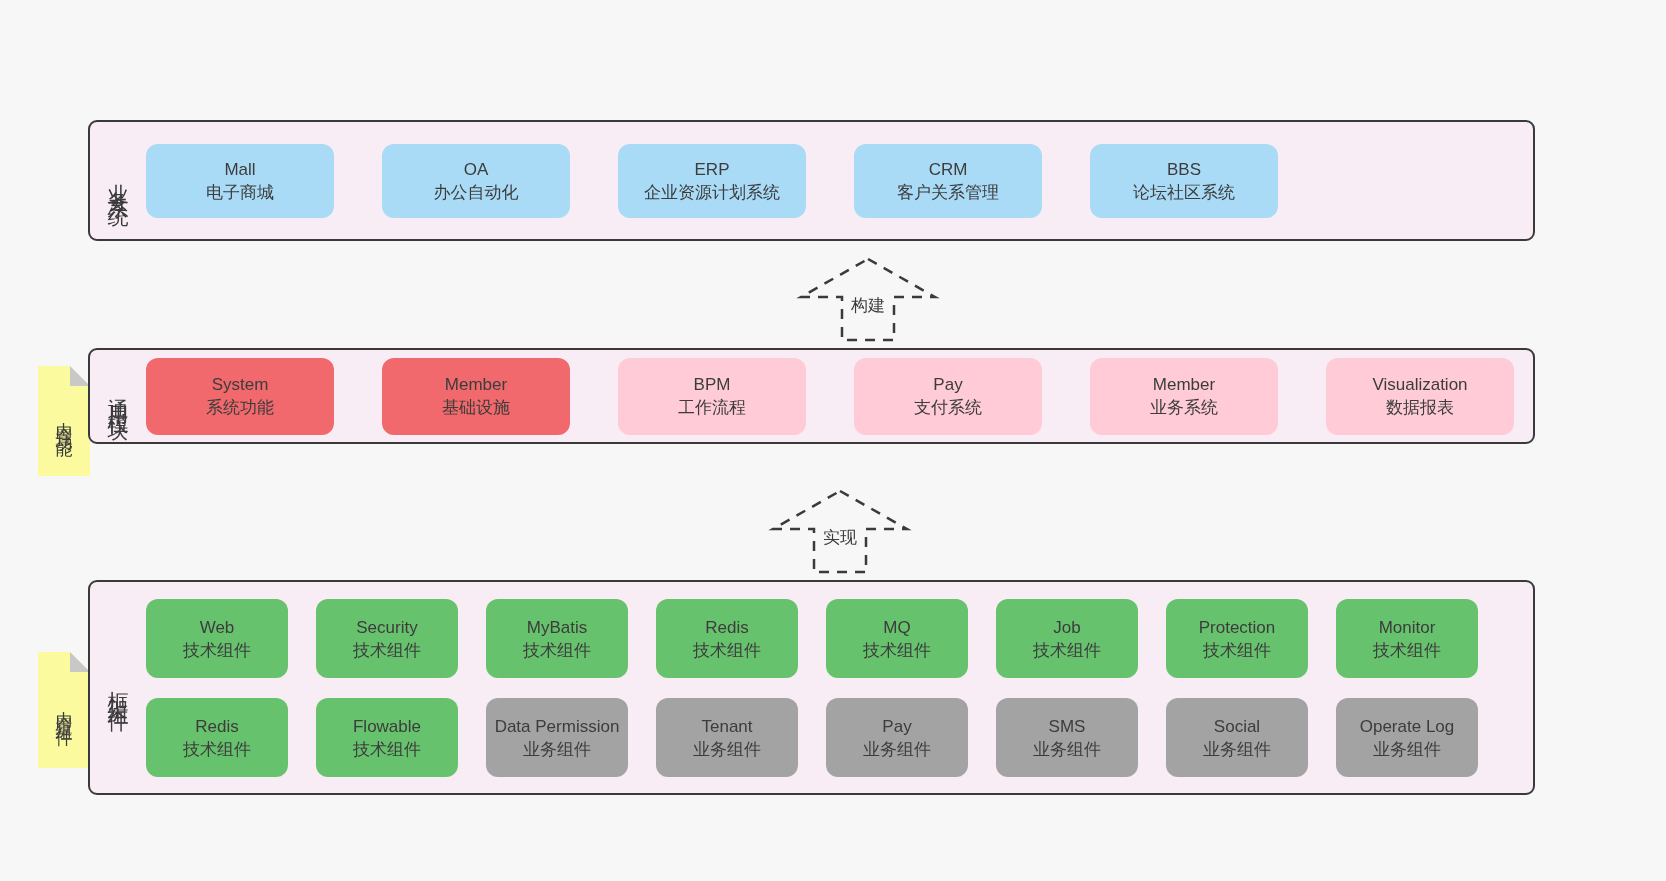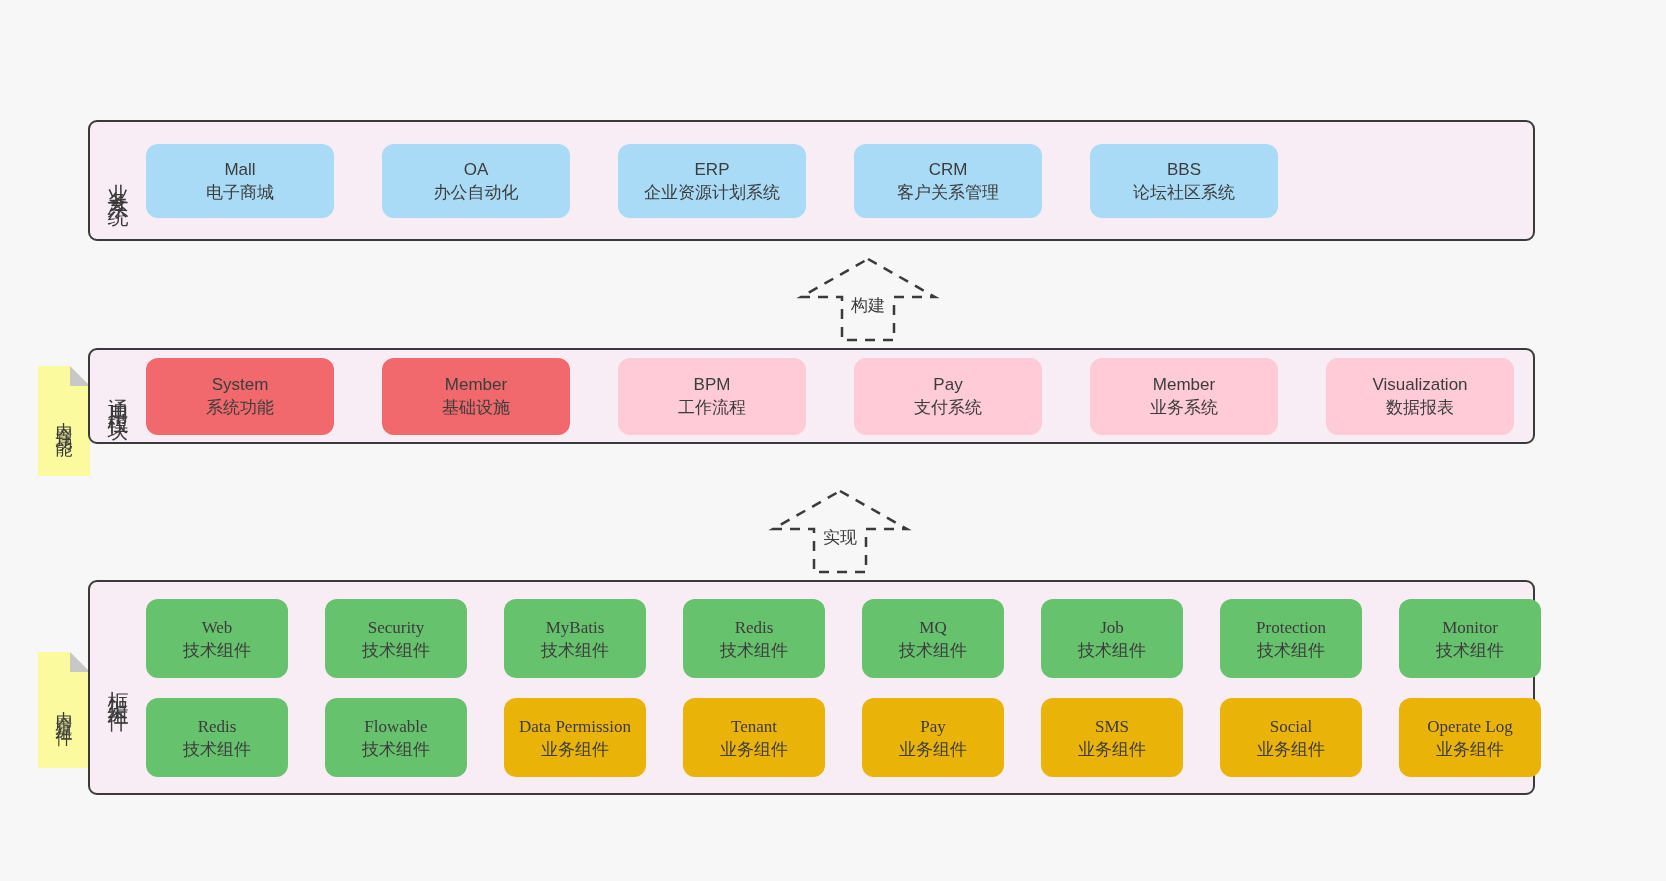--- a/index.html
+++ b/index.html
@@ -42,39 +42,39 @@
     padding-right:20px;
   }
   .rows {
     flex:1;
     display:flex;
     flex-direction:column;
     justify-content:center;
     gap:20px;
     padding:17px 20px 16px 0;
   }
-  .row { display:flex; gap:37px;font-family:Liberation Serif, serif; }
+  .row { display:flex; gap:28px; }
   .box {
     border-radius:12px;
     display:flex;
     flex-direction:column;
     align-items:center;
     justify-content:center;
     text-align:center;
     font-size:17px;
     line-height:23px;
     color:#3c3c3c;
   }
   .w188 { width:188px; height:74px; flex:0 0 188px; }
   .w142 { width:142px; height:79px; flex:0 0 142px; }
   .blue       { background:#a9dbf7; }
   .red        { background:#f1696c; }
   .pink       { background:#ffcbd6; }
   .green      { background:#67c26d; }
-  .lightgreen { background:#eab308; }
+  .lightgreen { background:#a3a3a3; }
   .box .bn { padding:0 6px; }
   .box .bd { padding:0 6px; }
 
   .note {
     position:absolute;
     left:38px;
     width:52px;
   }
   .note svg { position:absolute; left:0; top:0; width:100%; height:100%; }
   .note .note-text {

